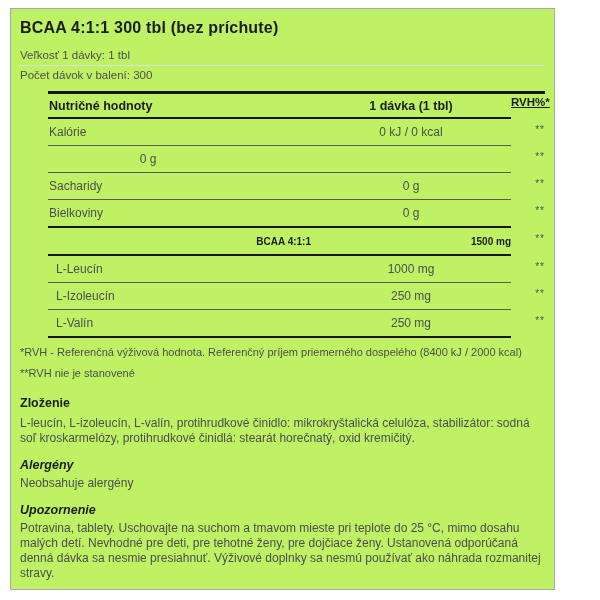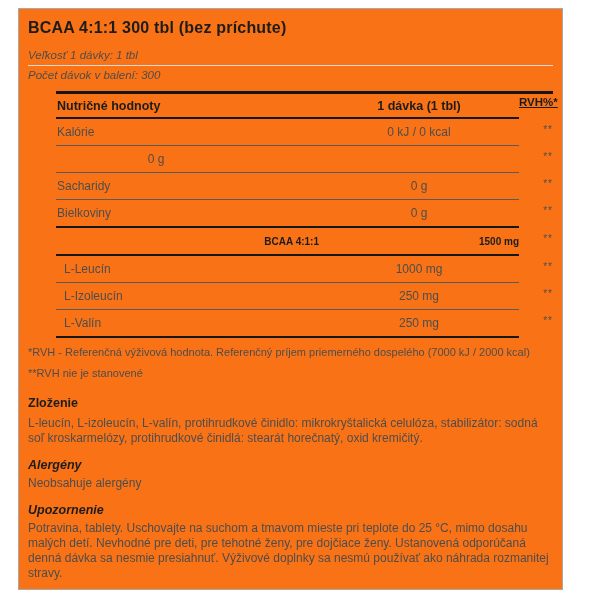--- a/index.html
+++ b/index.html
@@ -6,42 +6,41 @@
     margin: 0;
     padding: 0;
     background: #ffffff;
     width: 600px;
     height: 600px;
     font-family: "Liberation Sans", sans-serif;
     color: #3f3f3f;
   }
   .label-box {
     position: absolute;
-    left: 18px;
+    left: 10px;
     top: 8px;
     width: 545px;
     height: 582px;
     border: 1px solid #a8a8a8;
-    background: #f97316;
+    background: #bef264;
     box-sizing: border-box;
     padding: 0 9px;
     overflow: hidden;
   }
   .title {
     font-size: 16px;
     font-weight: bold;
     color: #1c1c1c;
     margin: 10px 0 9px 0;
     letter-spacing: 0.2px;
   }
   .serving-line {
     font-size: 11.5px;
     color: #4d4d4d;
     padding: 3px 0 4px 0;
-    font-style: italic;
   }
   .serving-line.first {
     border-bottom: 1px solid #dcdcdc;
   }
   
   .ntable {
     border-top: 3px solid #161616;
     margin-top: 6px;
     margin-left: 28px;
   }
@@ -201,21 +200,21 @@
         <div class="trow sub rule-thick">
           <div class="ruled">
             <div class="c-name">L-Valín</div>
             <div class="c-value">250 mg</div>
           </div>
           <div class="c-rvh">**</div>
         </div>
       </div>
   </div>
 
-  <p class="footnote">*RVH - Referenčná výživová hodnota. Referenčný príjem priemerného dospelého (7000 kJ / 2000 kcal)</p>
+  <p class="footnote">*RVH - Referenčná výživová hodnota. Referenčný príjem priemerného dospelého (8400 kJ / 2000 kcal)</p>
   <p class="footnote">**RVH nie je stanovené</p>
 
   <div class="section-heading">Zloženie</div>
   <p class="section-text">L-leucín, L-izoleucín, L-valín, protihrudkové činidlo: mikrokryštalická celulóza, stabilizátor: sodná soľ kroskarmelózy, protihrudkové činidlá: stearát horečnatý, oxid kremičitý.</p>
 
   <div class="section-heading tight">Alergény</div>
   <p class="section-text">Neobsahuje alergény</p>
 
   <div class="section-heading tight">Upozornenie</div>
   <p class="section-text">Potravina, tablety. Uschovajte na suchom a tmavom mieste pri teplote do 25 °C, mimo dosahu malých detí. Nevhodné pre deti, pre tehotné ženy, pre dojčiace ženy. Ustanovená odporúčaná denná dávka sa nesmie presiahnuť. Výživové doplnky sa nesmú používať ako náhrada rozmanitej stravy.</p>

